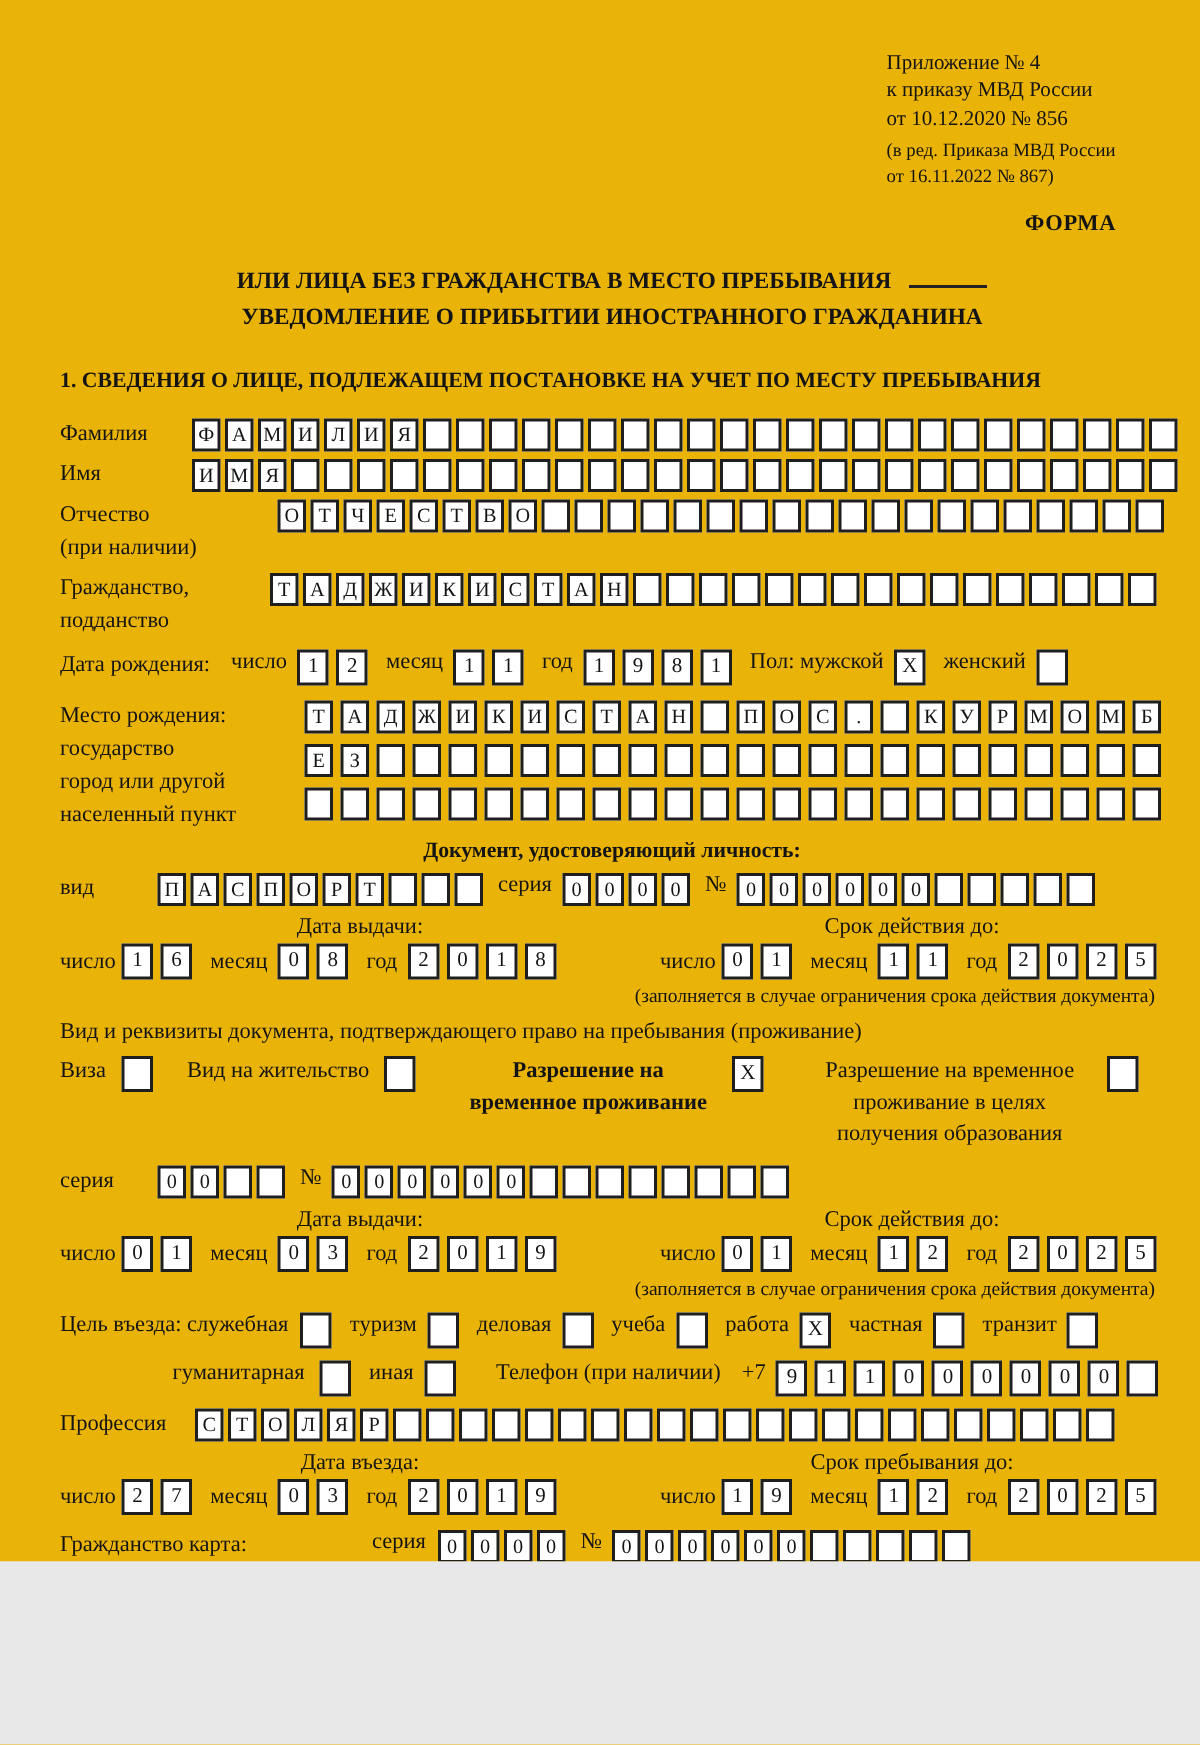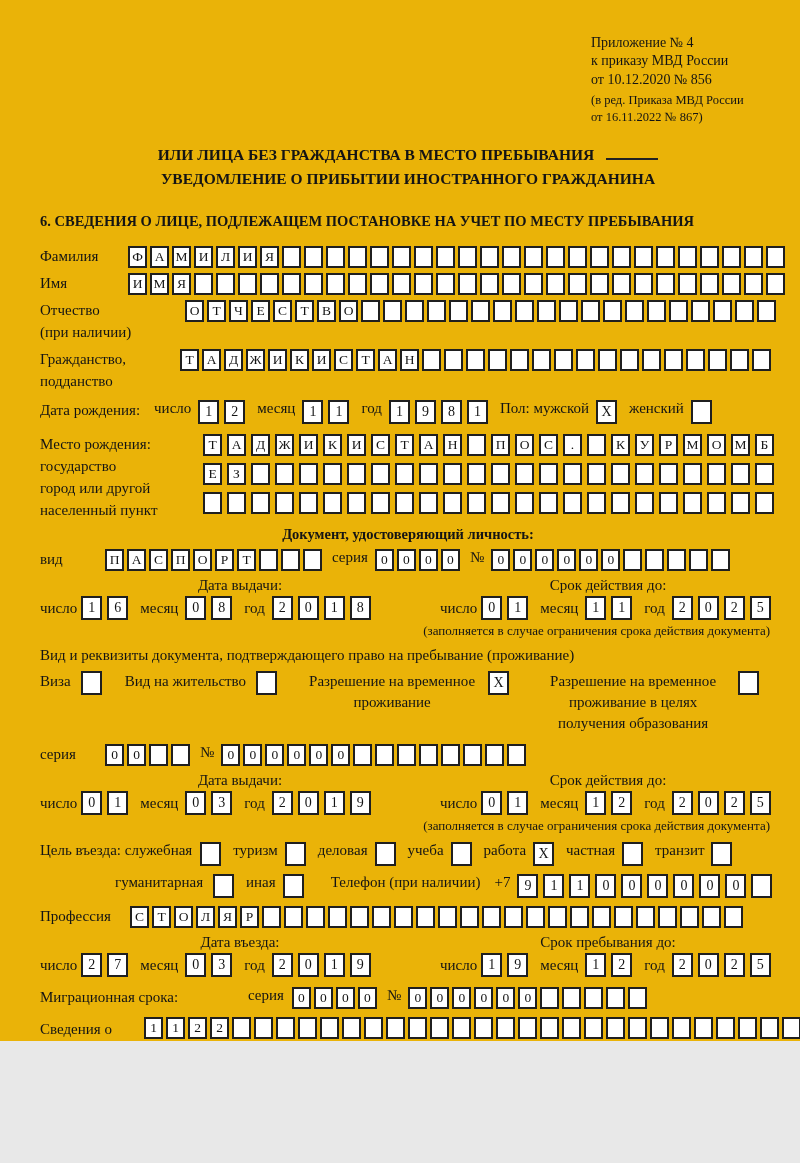--- a/index.html
+++ b/index.html
@@ -36,47 +36,48 @@
   .dh-right{flex:1;text-align:center;}
   .drow{display:flex;align-items:center;font-size:15px;}
   .dgroup{display:flex;align-items:center;width:400px;flex-shrink:0;}
   .dgroup2{display:flex;align-items:center;}
   .note{text-align:right;font-size:13px;margin:3px 6px 8px 0;}
 
   .plain{font-size:15px;margin-bottom:7px;}
   .permits{margin-top:6px;margin-bottom:10px;}
   .plabel{margin-right:10px;line-height:1.4;}
   .ml18{margin-left:18px;}.ml24{margin-left:24px;}
-  .wrap170{width:172px;text-align:center;}
+  .wrap170{width:172px;text-align:center;font-weight:bold;}
   .wrap190{width:190px;text-align:center;}
 
   .reps{display:flex;align-items:flex-start;margin-top:8px;font-size:15px;}
   .reps-lbl{width:104px;flex-shrink:0;line-height:1.72;}
   .reps-rows .boxes{margin-bottom:11px;}
 </style>
 </head>
 <body>
 
 <div class="page">
 
   <div class="hdr">
     <div>Приложение № 4</div>
     <div>к приказу МВД России</div>
     <div>от 10.12.2020 № 856</div>
     <div class="small gap">(в ред. Приказа МВД России</div>
     <div class="small">от 16.11.2022 № 867)</div>
   </div>
 
+  <div class="forma">ФОРМА</div>
 
   <div class="title">
     <div><span>ИЛИ ЛИЦА БЕЗ ГРАЖДАНСТВА В МЕСТО ПРЕБЫВАНИЯ</span><span class="blank"></span></div>
     <div>УВЕДОМЛЕНИЕ О ПРИБЫТИИ ИНОСТРАННОГО ГРАЖДАНИНА</div>
   </div>
 
-  <div class="sec">6. СВЕДЕНИЯ О ЛИЦЕ, ПОДЛЕЖАЩЕМ ПОСТАНОВКЕ НА УЧЕТ ПО МЕСТУ ПРЕБЫВАНИЯ</div>
+  <div class="sec">1. СВЕДЕНИЯ О ЛИЦЕ, ПОДЛЕЖАЩЕМ ПОСТАНОВКЕ НА УЧЕТ ПО МЕСТУ ПРЕБЫВАНИЯ</div>
 
   <div class="row">
     <div class="lbl w88">Фамилия</div>
     <div class="boxes">
         <span class="cell">Ф</span>
         <span class="cell">А</span>
         <span class="cell">М</span>
         <span class="cell">И</span>
         <span class="cell">Л</span>
         <span class="cell">И</span>
@@ -411,21 +412,21 @@
       <span class="boxes date">
           <span class="cell">2</span>
           <span class="cell">0</span>
           <span class="cell">2</span>
           <span class="cell">5</span>
         </span>
     </div>
   </div>
   <div class="note">(заполняется в случае ограничения срока действия документа)</div>
 
-  <div class="plain">Вид и реквизиты документа, подтверждающего право на пребывание (проживание)</div>
+  <div class="plain">Вид и реквизиты документа, подтверждающего право на пребывания (проживание)</div>
 
   <div class="row top permits">
     <span class="plabel">Виза</span>
     <span class="boxes date">
         <span class="cell"></span>
       </span>
     <span class="plabel ml18">Вид на жительство</span>
     <span class="boxes date">
         <span class="cell"></span>
       </span>
@@ -641,21 +642,21 @@
       <span class="boxes date">
           <span class="cell">2</span>
           <span class="cell">0</span>
           <span class="cell">2</span>
           <span class="cell">5</span>
         </span>
     </div>
   </div>
 
   <div class="row" style="margin-top:10px;">
-    <div class="lbl w208">Миграционная срока:</div>
+    <div class="lbl w208">Гражданство карта:</div>
     <span style="margin-right:8px;">серия</span>
     <div class="boxes">
         <span class="cell">0</span>
         <span class="cell">0</span>
         <span class="cell">0</span>
         <span class="cell">0</span>
       </div>
     <span class="sub">№</span>
     <div class="boxes">
         <span class="cell">0</span>

